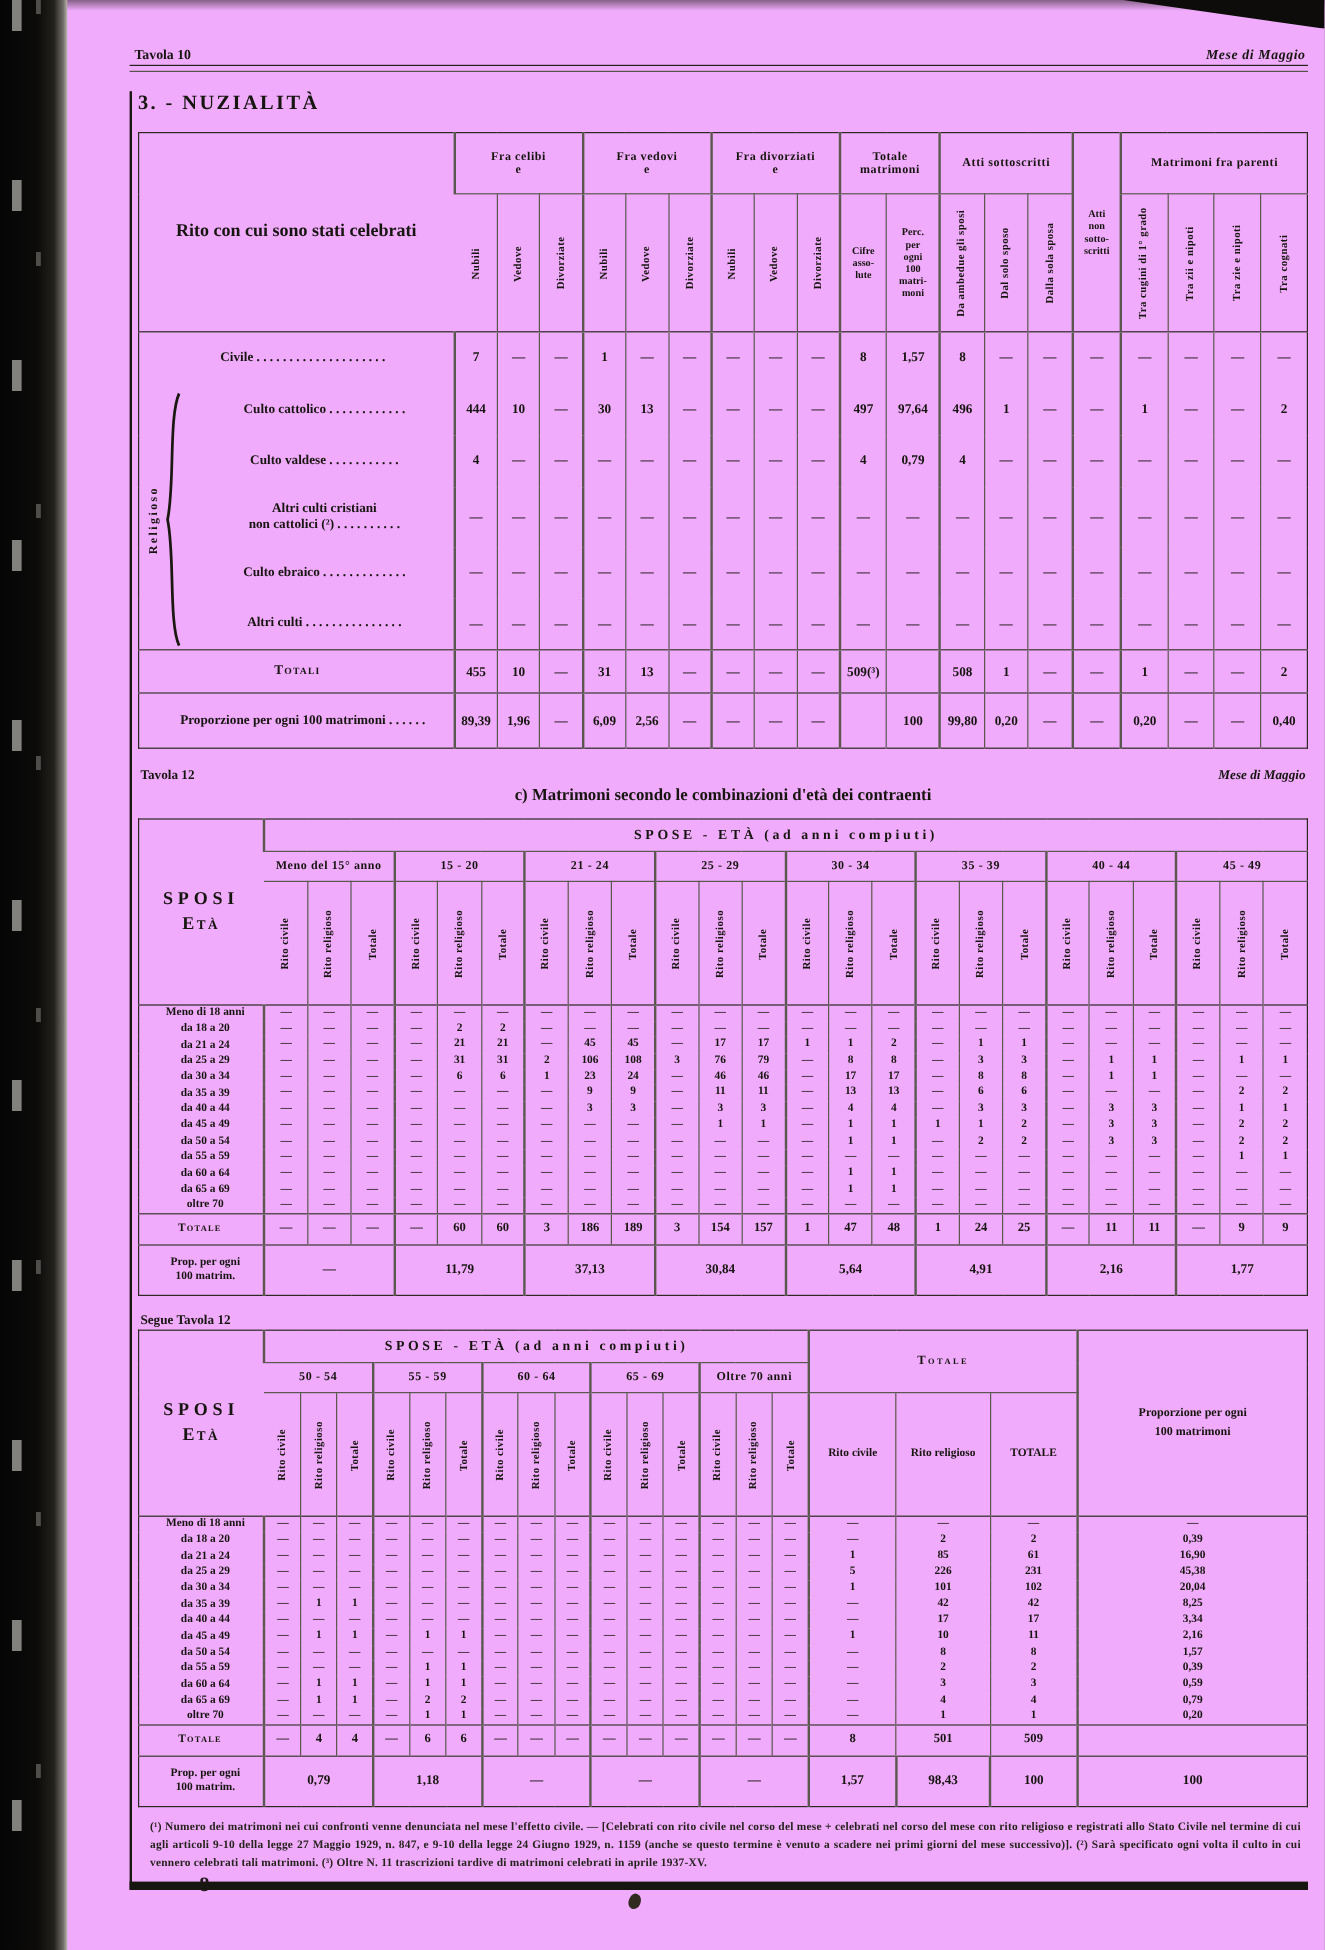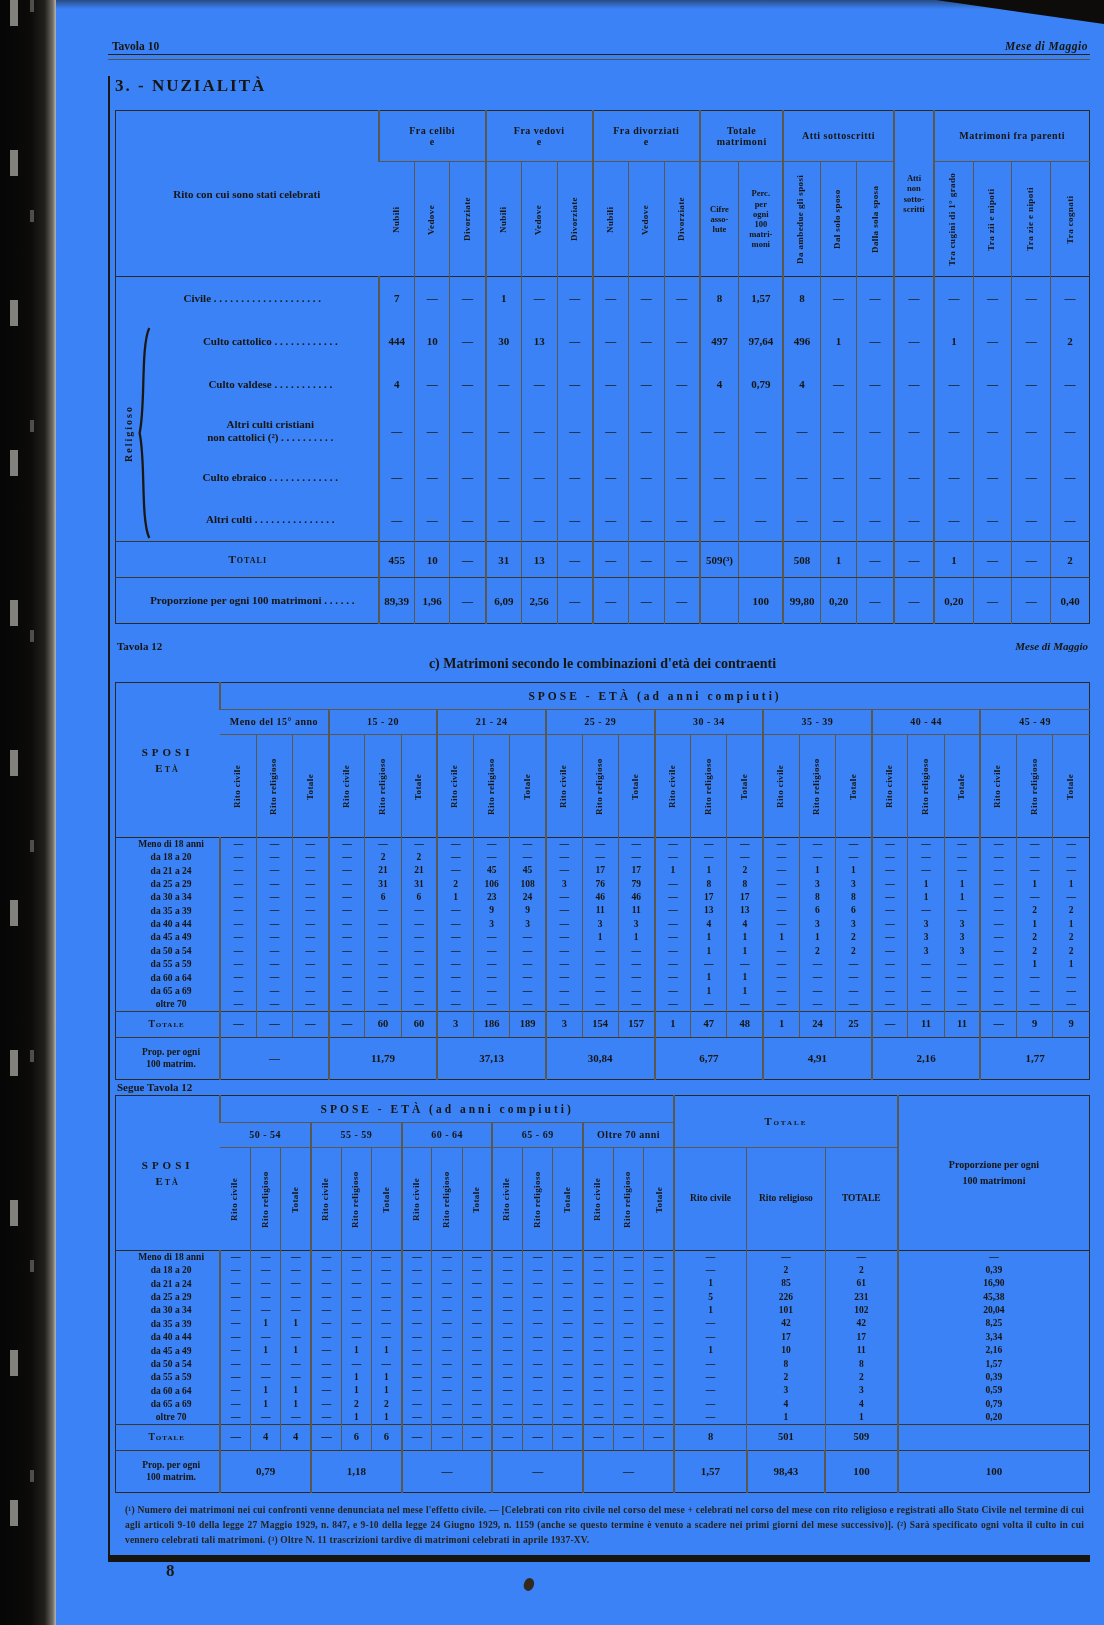--- a/index.html
+++ b/index.html
@@ -1,17 +1,17 @@
 <!DOCTYPE html>
 <html><head>
 <meta charset="utf-8">
 <style>
   html,body{margin:0;padding:0;}
   body{width:1104px;height:1625px;background:#8f8c86;font-family:"Liberation Serif","DejaVu Serif",serif;}
-  .scan{position:relative;width:1104px;height:1625px;overflow:hidden;background:#3b82f6;}
+  .scan{position:relative;width:1104px;height:1625px;overflow:hidden;background:#f0abfc;}
   
   .binding{position:absolute;left:0;top:0;width:56px;height:100%;
     background:linear-gradient(to right,#050505 0%,#0c0b0a 55%,#23211d 80%,#6f6c66 94%,#b9b5ae 100%);}
   .binding:before{content:"";position:absolute;left:10px;top:0;width:8px;height:100%;
     background:repeating-linear-gradient(to bottom,rgba(230,228,220,.55) 0 26px,rgba(230,228,220,0) 26px 150px);}
   .binding:after{content:"";position:absolute;left:30px;top:0;width:4px;height:100%;
     background:repeating-linear-gradient(to bottom,rgba(200,198,190,.35) 0 12px,rgba(0,0,0,0) 12px 210px);}
   .page{position:absolute;left:56px;top:0;right:0;bottom:0;
     background:linear-gradient(105deg,#edebe4 0%,#e8e5de 45%,#ecege2 72%,#e6e3db 100%);
     padding:40px 14px 0 52px;box-sizing:border-box;color:#17150f;}
@@ -24,33 +24,33 @@
     border-radius:45% 55% 50% 50%;transform:rotate(24deg);}
 
   .hdr-line{display:flex;justify-content:space-between;font-size:11.5px;font-weight:bold;padding:0 2px 2px 4px;}
   .hdr-line .right{font-style:italic;letter-spacing:.5px;}
   .rule2{height:4px;border-top:1.6px solid #25221c;border-bottom:1px solid #55524a;margin-bottom:4px;}
   .frame{border-left:2.5px solid #1b1811;padding:0 0 0 5px;}
   .titles{margin:16px 0 14px 0;}
   .title{font-size:17px;font-weight:bold;letter-spacing:2px;}
   .subtitle{font-size:14px;font-weight:bold;margin-top:8px;}
   .title2{text-align:center;font-size:14px;font-weight:bold;margin:2px 0 10px 0;}
-  .segue{font-size:11px;font-weight:bold;margin:1px 0 2px 2px;}
+  .segue{font-size:11px;font-weight:bold;margin:14px 0 2px 2px;}
   .hdr2{display:flex;justify-content:space-between;font-size:11px;font-weight:bold;margin:16px 2px 4px 2px;}
   .hdr2 .right{font-style:italic;}
 
   table.t{border-collapse:collapse;table-layout:fixed;width:100%;color:#17150f;}
   .t th,.t td{border-left:1px solid #5a574f;padding:0 1px;text-align:center;font-weight:bold;overflow:hidden;}
   .t th:first-child,.t td:first-child{border-left:none;}
   .t{border:1.4px solid #2c2922;}
   .t thead{border-bottom:1.4px solid #2c2922;}
   .gb{border-left-width:2px !important;}
   .grp{font-size:10px;white-space:pre-line;line-height:1.15;border-bottom:1px solid #5a574f;letter-spacing:.5px;}
   .banner{font-size:11.5px;letter-spacing:3px;border-bottom:1px solid #5a574f;}
-  .corner{font-size:11px;}
+  .corner{font-size:15px;}
   .corner .c1{display:block;letter-spacing:4px;}
   .corner .c2{display:block;font-variant:small-caps;letter-spacing:2px;margin-top:4px;}
   .vrot{writing-mode:vertical-rl;transform:rotate(180deg);font-size:9px;line-height:1.1;
     white-space:normal;vertical-align:middle;padding:3px 0;letter-spacing:.4px;}
   .hsub{font-size:8.5px;line-height:1.2;white-space:pre-line;vertical-align:middle;}
   .lbl{text-align:left;white-space:pre-line;line-height:1.15;}
   .tright{text-align:right;padding-right:10px !important;font-variant:small-caps;letter-spacing:1px;}
   .pl{line-height:1.2;}
 
   
@@ -805,21 +805,21 @@
               <td>9</td>
               <td>9</td>
             </tr>
             <tr class="prop">
               <td class="lbl pl">Prop. per ogni
 100 matrim.</td>
               <td colspan="3">—</td>
               <td colspan="3">11,79</td>
               <td colspan="3">37,13</td>
               <td colspan="3">30,84</td>
-              <td colspan="3">6,77</td>
+              <td colspan="3">5,64</td>
               <td colspan="3">4,91</td>
               <td colspan="3">2,16</td>
               <td colspan="3">1,77</td>
             </tr>
           </tbody>
       </table>
 
       <div class="segue">Segue Tavola 12</div>
 
       <table class="t t3">

